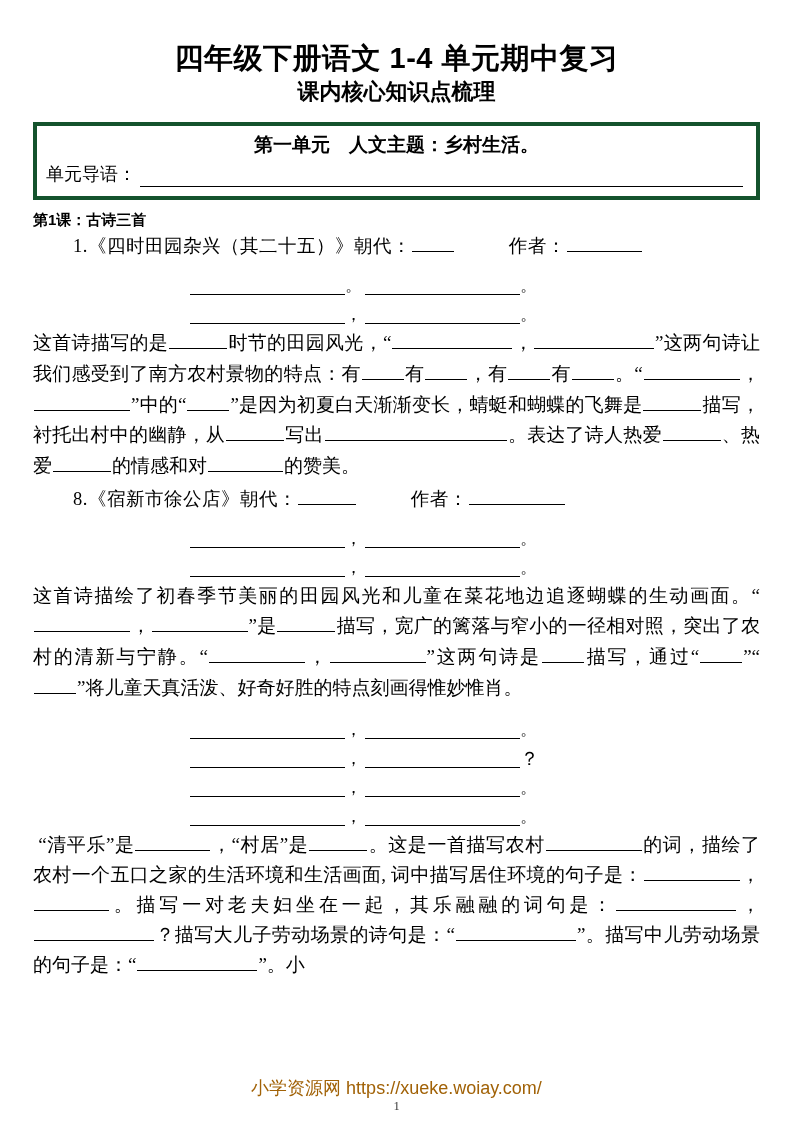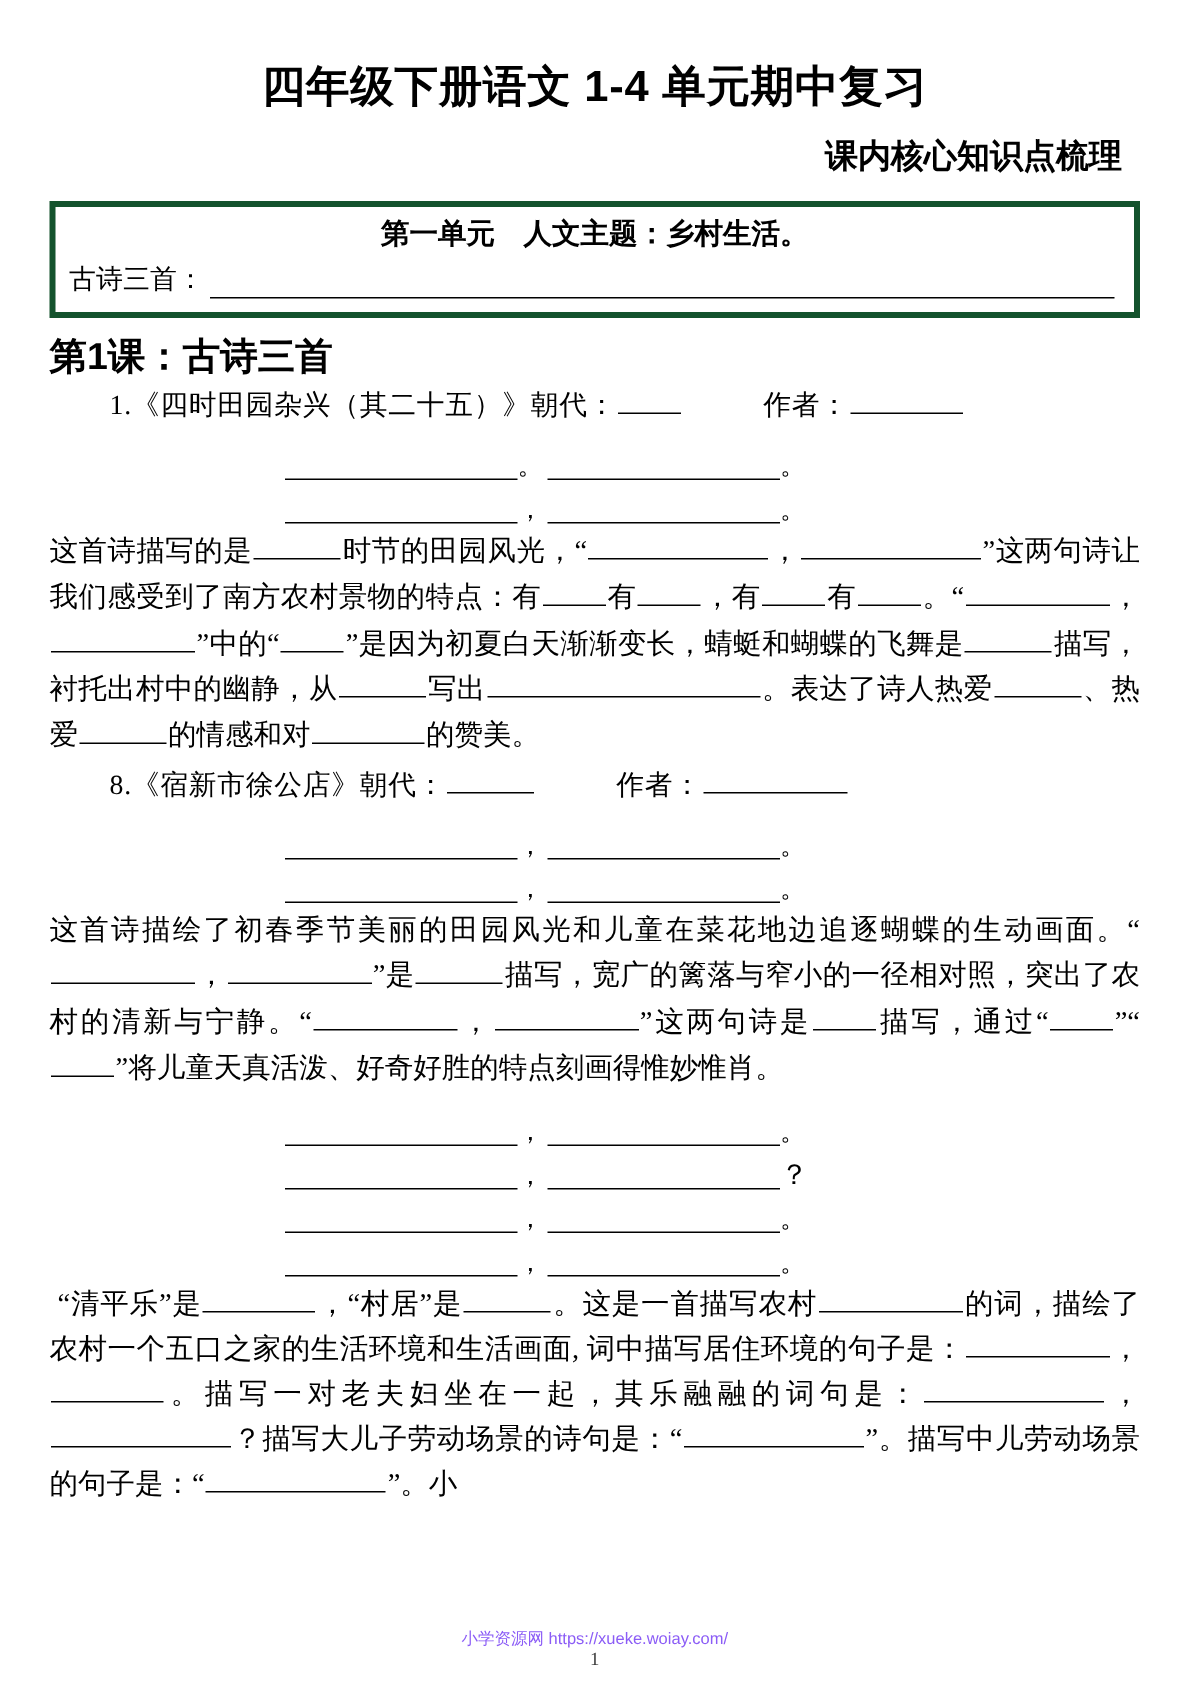--- a/index.html
+++ b/index.html
@@ -28,24 +28,24 @@
     text-align: center;
     font-size: 29px;
     font-weight: bold;
     letter-spacing: 0.5px;
     margin: 0;
     padding-top: 41px;
     line-height: 1.18;
     font-family: "Liberation Sans", "DejaVu Sans", sans-serif;
   }
   .title-sub {
-    text-align: right;
+    text-align: center;
     font-size: 22px;
     font-weight: bold;
-    margin: 12px;
+    margin: 0;
     padding-top: 4px;
     line-height: 1.2;
     font-family: "Liberation Sans", "DejaVu Sans", sans-serif;
   }
 
   
   .unit-box {
     border: 4px solid #14532d;
     margin-top: 16px;
     padding: 7px 9px 9px 9px;
@@ -70,21 +70,21 @@
     display: inline-block;
     border-bottom: 1.6px solid #000;
     height: 15px;
     flex: 1 1 auto;
     margin-left: 4px;
     margin-right: 4px;
   }
 
   
   .lesson-head {
-    font-size: 25px;
+    font-size: 15px;
     font-weight: bold;
     font-family: "Liberation Sans", "DejaVu Sans", sans-serif;
     margin: 10px 0 2px 0;
     line-height: 1.3;
   }
 
   
   .poem-item {
     font-size: 18.5px;
     line-height: 1.45;
@@ -147,22 +147,22 @@
   }
   .para.tight { line-height: 1.58; }
 
   
   .footer {
     position: absolute;
     left: 0;
     right: 0;
     bottom: 22px;
     text-align: center;
-    font-size: 11px;
-    color: #8b5cf6;
+    font-size: 18px;
+    color: #a16207;
     font-family: "Liberation Sans", "DejaVu Sans", sans-serif;
   }
   .page-num {
     position: absolute;
     left: 0;
     right: 0;
     bottom: 8px;
     text-align: center;
     font-size: 12.5px;
     color: #3a3a3a;
@@ -172,21 +172,21 @@
 <body>
 
 <div class="page">
 
   <h1 class="title-main">四年级下册语文 1-4 单元期中复习</h1>
   <h2 class="title-sub">课内核心知识点梳理</h2>
 
   <div class="unit-box">
     <div class="unit-title">第一单元　人文主题：乡村生活。</div>
     <div class="unit-guide">
-      <span>古诗三首：</span>
+      <span>单元导语：</span>
       <span class="gline"></span>
     </div>
   </div>
 
   <div class="lesson-head">第1课：古诗三首</div>
 
   <div class="poem-item">
     <span class="lbl">1.《四时田园杂兴（其二十五）》朝代：</span><span class="bl bl-s"></span>&nbsp;&nbsp;&nbsp;<span class="lbl">作者：</span><span class="bl bl-l"></span>
   </div>
 

